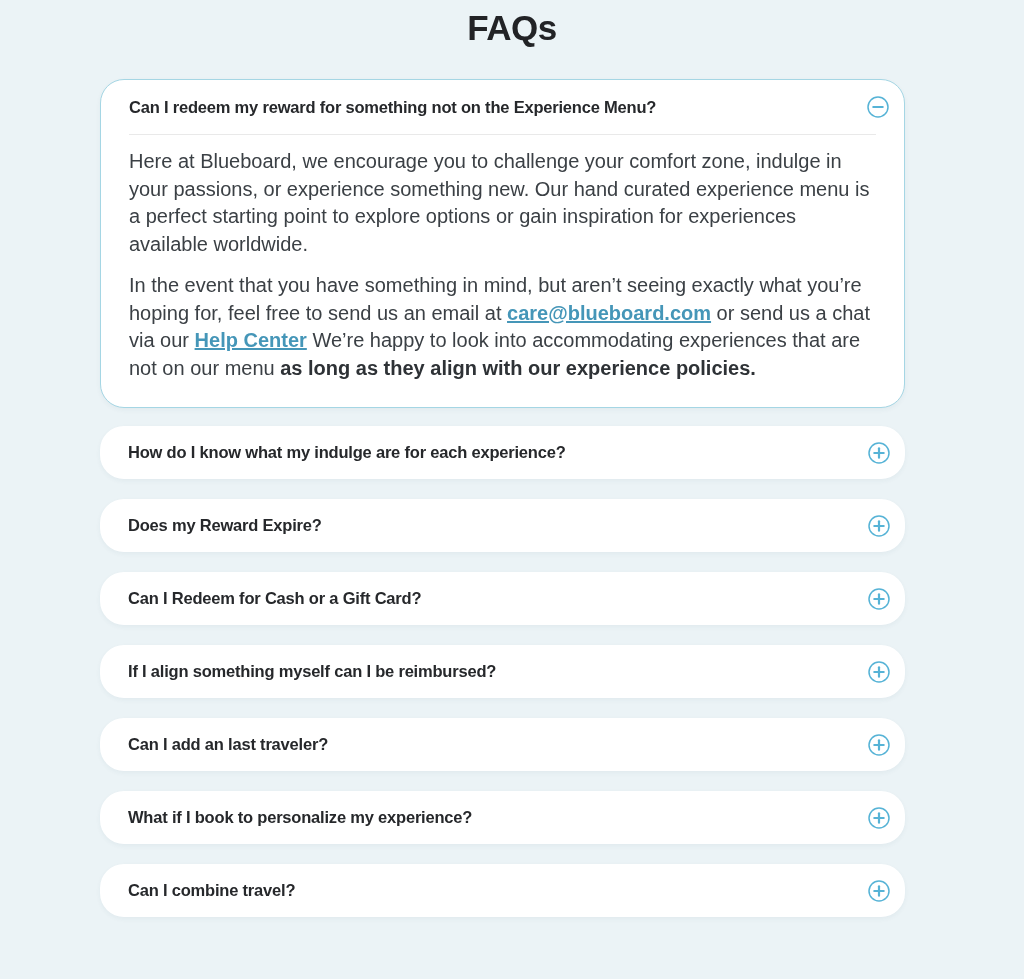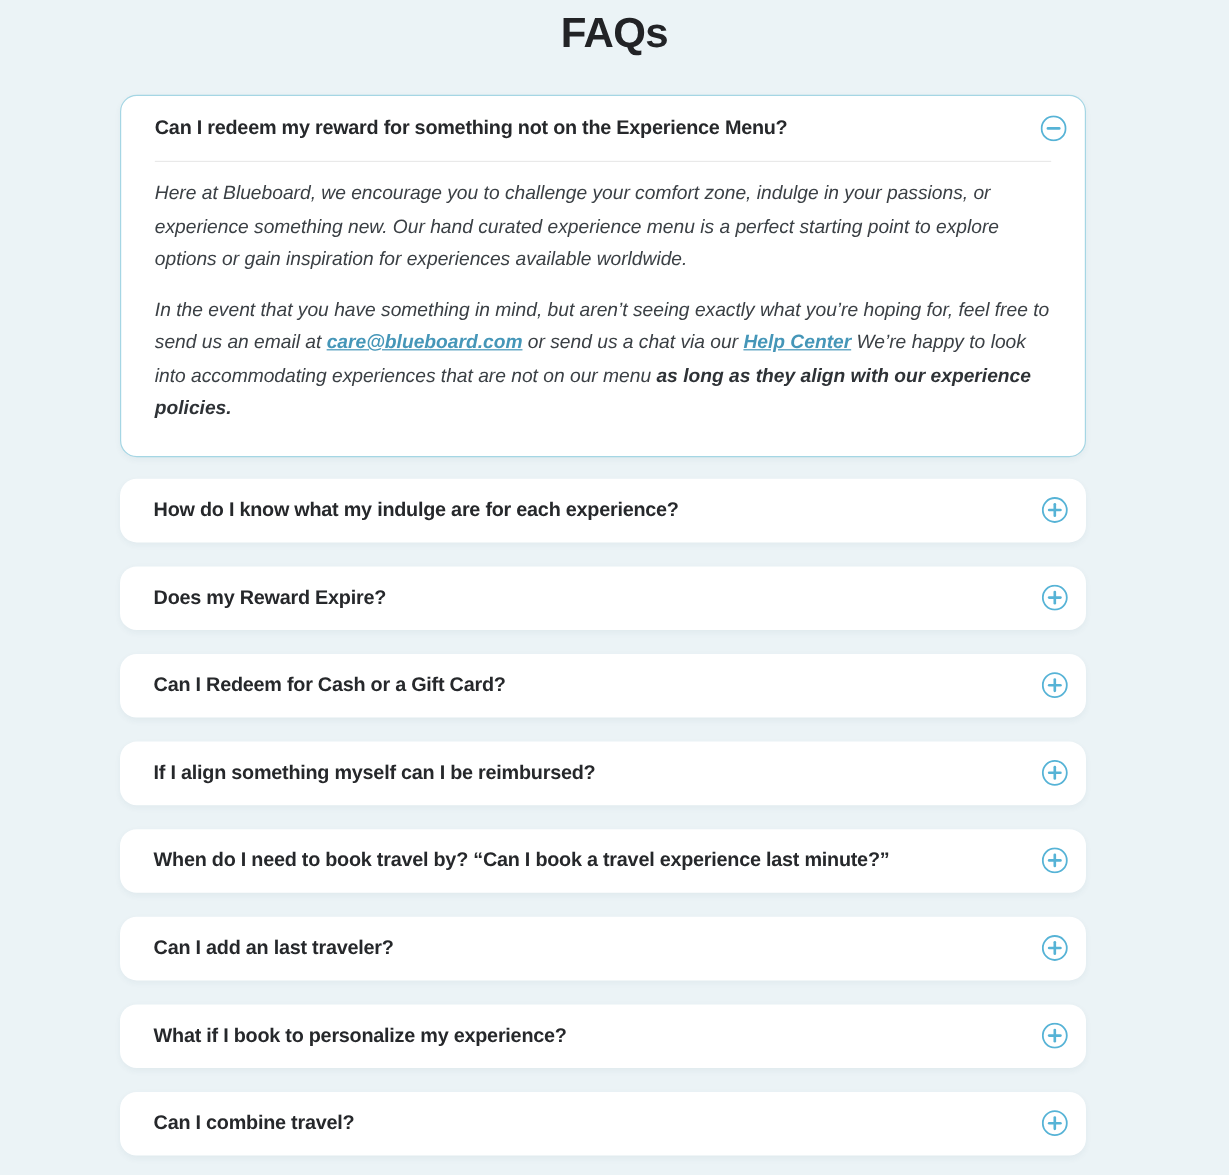--- a/index.html
+++ b/index.html
@@ -30,21 +30,21 @@
     font-weight:800;
     letter-spacing:-0.5px;
     color:#222326;
   }
   .faq-list{
     margin:35px 100px 0 100px;
     width:805px;
   }
   .card{
     background:var(--card);
-    border-radius:14px;
+    border-radius:24px;
     box-shadow:0 2px 5px rgba(40,70,90,0.05);
     margin-bottom:20px;
   }
   .card.expanded{
     border:1px solid var(--expanded-border);
     margin-bottom:18px;
   }
   .card-header{
     display:flex;
     align-items:center;
@@ -73,24 +73,23 @@
   .divider{
     height:1px;
     background:var(--divider);
     margin:0 28px;
   }
   .card-body{
     padding:13px 28px 25px 28px;
   }
   .card-body p{
     margin:0 0 14px 0;
-    font-size:16px;
+    font-size:20px;
     line-height:27.5px;
     color:var(--body-text);
-    font-style:italic;
   }
   .card-body p:last-child{margin-bottom:0;}
   .link{
     color:var(--link);
     font-weight:bold;
     text-decoration:underline;
     cursor:pointer;
   }
   .bold-run{
     font-weight:bold;
@@ -166,32 +165,20 @@
       <span class="toggle-icon">
         <svg width="22" height="22" viewBox="0 0 22 22">
           <circle cx="11" cy="11" r="10" fill="none" stroke="currentColor" stroke-width="1.5"></circle>
           <line x1="6.3" y1="11" x2="15.7" y2="11" stroke="currentColor" stroke-width="2.2" stroke-linecap="round"></line>
           <line x1="11" y1="6.3" x2="11" y2="15.7" stroke="currentColor" stroke-width="2.2" stroke-linecap="round"></line>
         </svg>
       </span>
     </div>
   </section>
 
-  <section class="card">
-    <div class="card-header">
-      <h3 class="question">When do I need to book travel by? “Can I book a travel experience last minute?”</h3>
-      <span class="toggle-icon">
-        <svg width="22" height="22" viewBox="0 0 22 22">
-          <circle cx="11" cy="11" r="10" fill="none" stroke="currentColor" stroke-width="1.5"></circle>
-          <line x1="6.3" y1="11" x2="15.7" y2="11" stroke="currentColor" stroke-width="2.2" stroke-linecap="round"></line>
-          <line x1="11" y1="6.3" x2="11" y2="15.7" stroke="currentColor" stroke-width="2.2" stroke-linecap="round"></line>
-        </svg>
-      </span>
-    </div>
-  </section>
 
   <section class="card">
     <div class="card-header">
       <h3 class="question">Can I add an last traveler?</h3>
       <span class="toggle-icon">
         <svg width="22" height="22" viewBox="0 0 22 22">
           <circle cx="11" cy="11" r="10" fill="none" stroke="currentColor" stroke-width="1.5"></circle>
           <line x1="6.3" y1="11" x2="15.7" y2="11" stroke="currentColor" stroke-width="2.2" stroke-linecap="round"></line>
           <line x1="11" y1="6.3" x2="11" y2="15.7" stroke="currentColor" stroke-width="2.2" stroke-linecap="round"></line>
         </svg>

